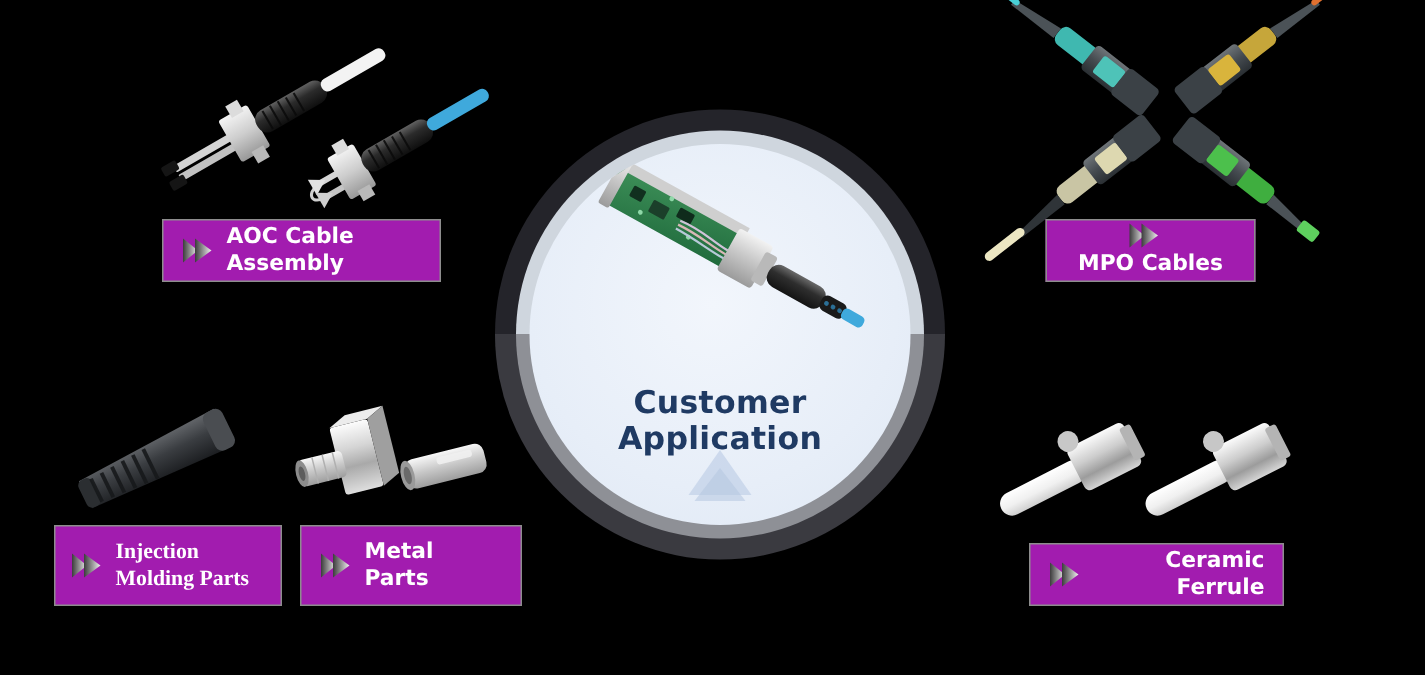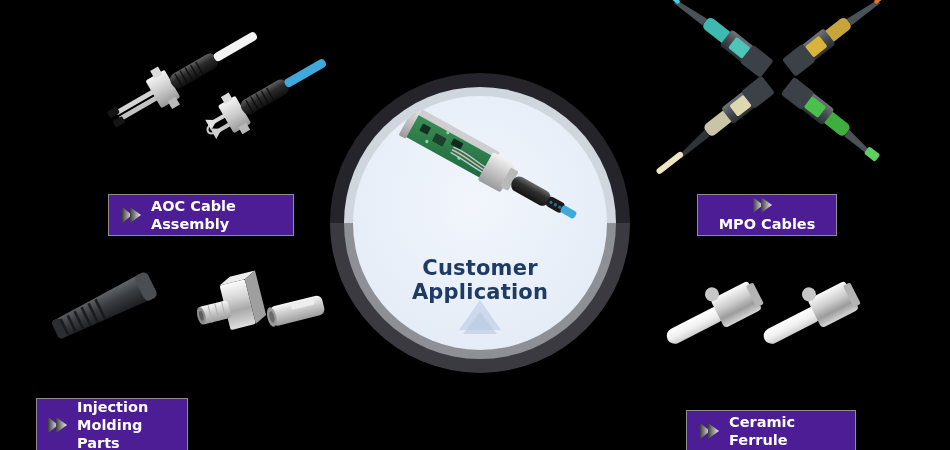--- a/index.html
+++ b/index.html
@@ -14,30 +14,30 @@
        background:linear-gradient(180deg,#cfd6de 0%,#cfd6de 49.9%,#8e9096 50%,#8e9096 100%);}
   .hub-face{position:absolute;left:9px;top:9px;width:254px;height:254px;border-radius:50%;
        background:radial-gradient(circle at 48% 42%,#f2f6fc 0%,#e7eef8 62%,#dfe8f4 100%);
        overflow:hidden;}
   .hub-label{position:absolute;left:0;right:0;top:160px;text-align:center;
        font-size:21px;font-weight:bold;letter-spacing:.2px;color:#1f3a63;}
   .hub-chev{position:absolute;left:50%;top:200px;transform:translateX(-50%);
        width:46px;height:42px;}
 
   
-  .lab{position:absolute;background:#4c1d95;border:1px solid #8d8d8d;
-       display:flex;align-items:center;box-sizing:border-box;margin-top:48px;}
+  .lab{position:absolute;background:#a21caf;border:1px solid #8d8d8d;
+       display:flex;align-items:center;box-sizing:border-box;}
   .lab .arw{flex:0 0 auto;width:22px;height:20px;margin-right:8px;}
   .lab .txt{color:#fff;font-size:14.5px;font-weight:bold;line-height:1.25;white-space:pre-line;}
 
   #lab-aoc    {left:108px;top:146px;width:186px;height:42px;padding:0 12px;}
-  #lab-inj    {left:36px; top:350px;width:152px;height:54px;padding:16px 10px;}
+  #lab-inj    {left:36px; top:350px;width:152px;height:54px;padding:16px 10px;font-family:Liberation Serif, serif;}
   #lab-metal  {left:200px;top:350px;width:148px;height:54px;padding:0 12px;}
   #lab-mpo    {left:697px;top:146px;width:140px;height:42px;padding:0 12px;flex-direction:column;}
-  #lab-ferrule{left:686px;top:362px;width:170px;height:42px;padding:0 12px;}
+  #lab-ferrule{left:686px;top:362px;width:170px;height:42px;padding:0 12px;text-align:right;}
 
   
   .art{position:absolute;}
   #art-aoc{left:95px;top:22px;width:245px;height:115px;}
   #art-mpo{left:665px;top:12px;width:225px;height:130px;}
   #art-inj{left:35px;top:258px;width:150px;height:88px;}
   #art-metal{left:192px;top:272px;width:140px;height:72px;}
   #art-ferrule{left:655px;top:268px;width:210px;height:90px;}
   #art-center{position:absolute;left:30px;top:18px;width:195px;height:115px;}
   svg{display:block;overflow:visible;}
@@ -353,20 +353,35 @@
             </linearGradient>
           </defs>
         <polygon points="1,2 11,10 1,18" fill="url(#ar3)"></polygon>
         <polygon points="9,2 20,10 9,18" fill="url(#ar3)"></polygon>
       </svg>
     </span>
     <span class="txt">Injection
 Molding Parts</span>
   </div>
 
+  <div class="lab" id="lab-metal">
+    <span class="arw">
+      <svg width="22" height="20" viewBox="0 0 22 20">
+        <defs>
+            <linearGradient id="ar4" x1="0" y1="0" x2="1" y2="0">
+          <stop offset="0" stop-color="#3c3c3c"></stop>
+              <stop offset="1" stop-color="#f0f0f0"></stop>
+            </linearGradient>
+          </defs>
+        <polygon points="1,2 11,10 1,18" fill="url(#ar4)"></polygon>
+        <polygon points="9,2 20,10 9,18" fill="url(#ar4)"></polygon>
+      </svg>
+    </span>
+    <span class="txt">Metal Parts</span>
+  </div>
 
   <div class="lab" id="lab-ferrule">
     <span class="arw">
       <svg width="22" height="20" viewBox="0 0 22 20">
         <defs>
             <linearGradient id="ar5" x1="0" y1="0" x2="1" y2="0">
           <stop offset="0" stop-color="#3c3c3c"></stop>
               <stop offset="1" stop-color="#f0f0f0"></stop>
             </linearGradient>
           </defs>

